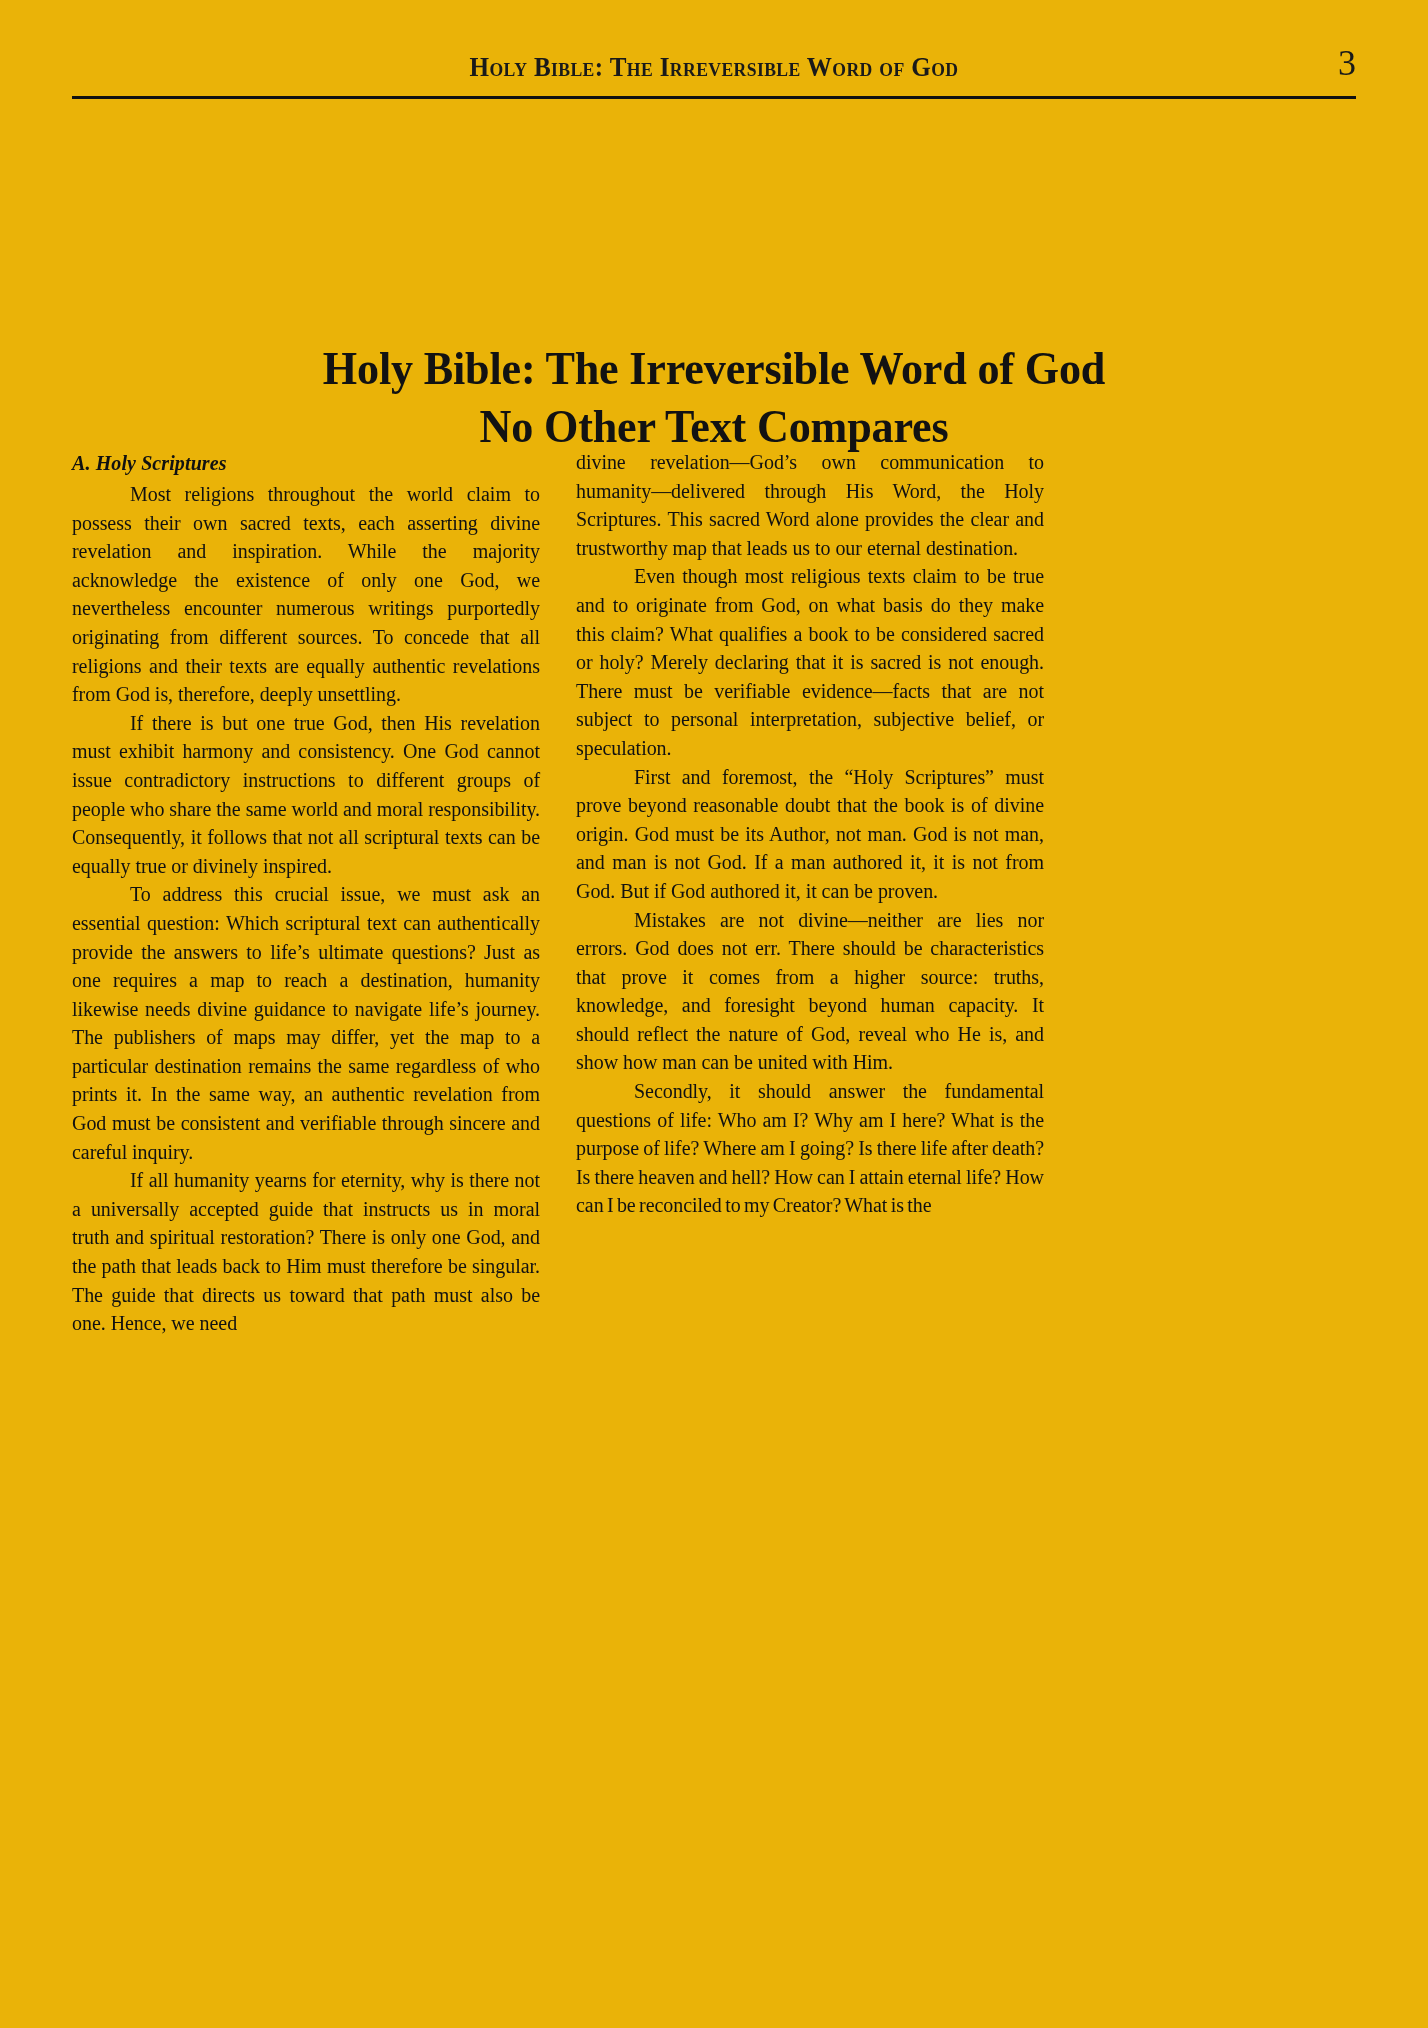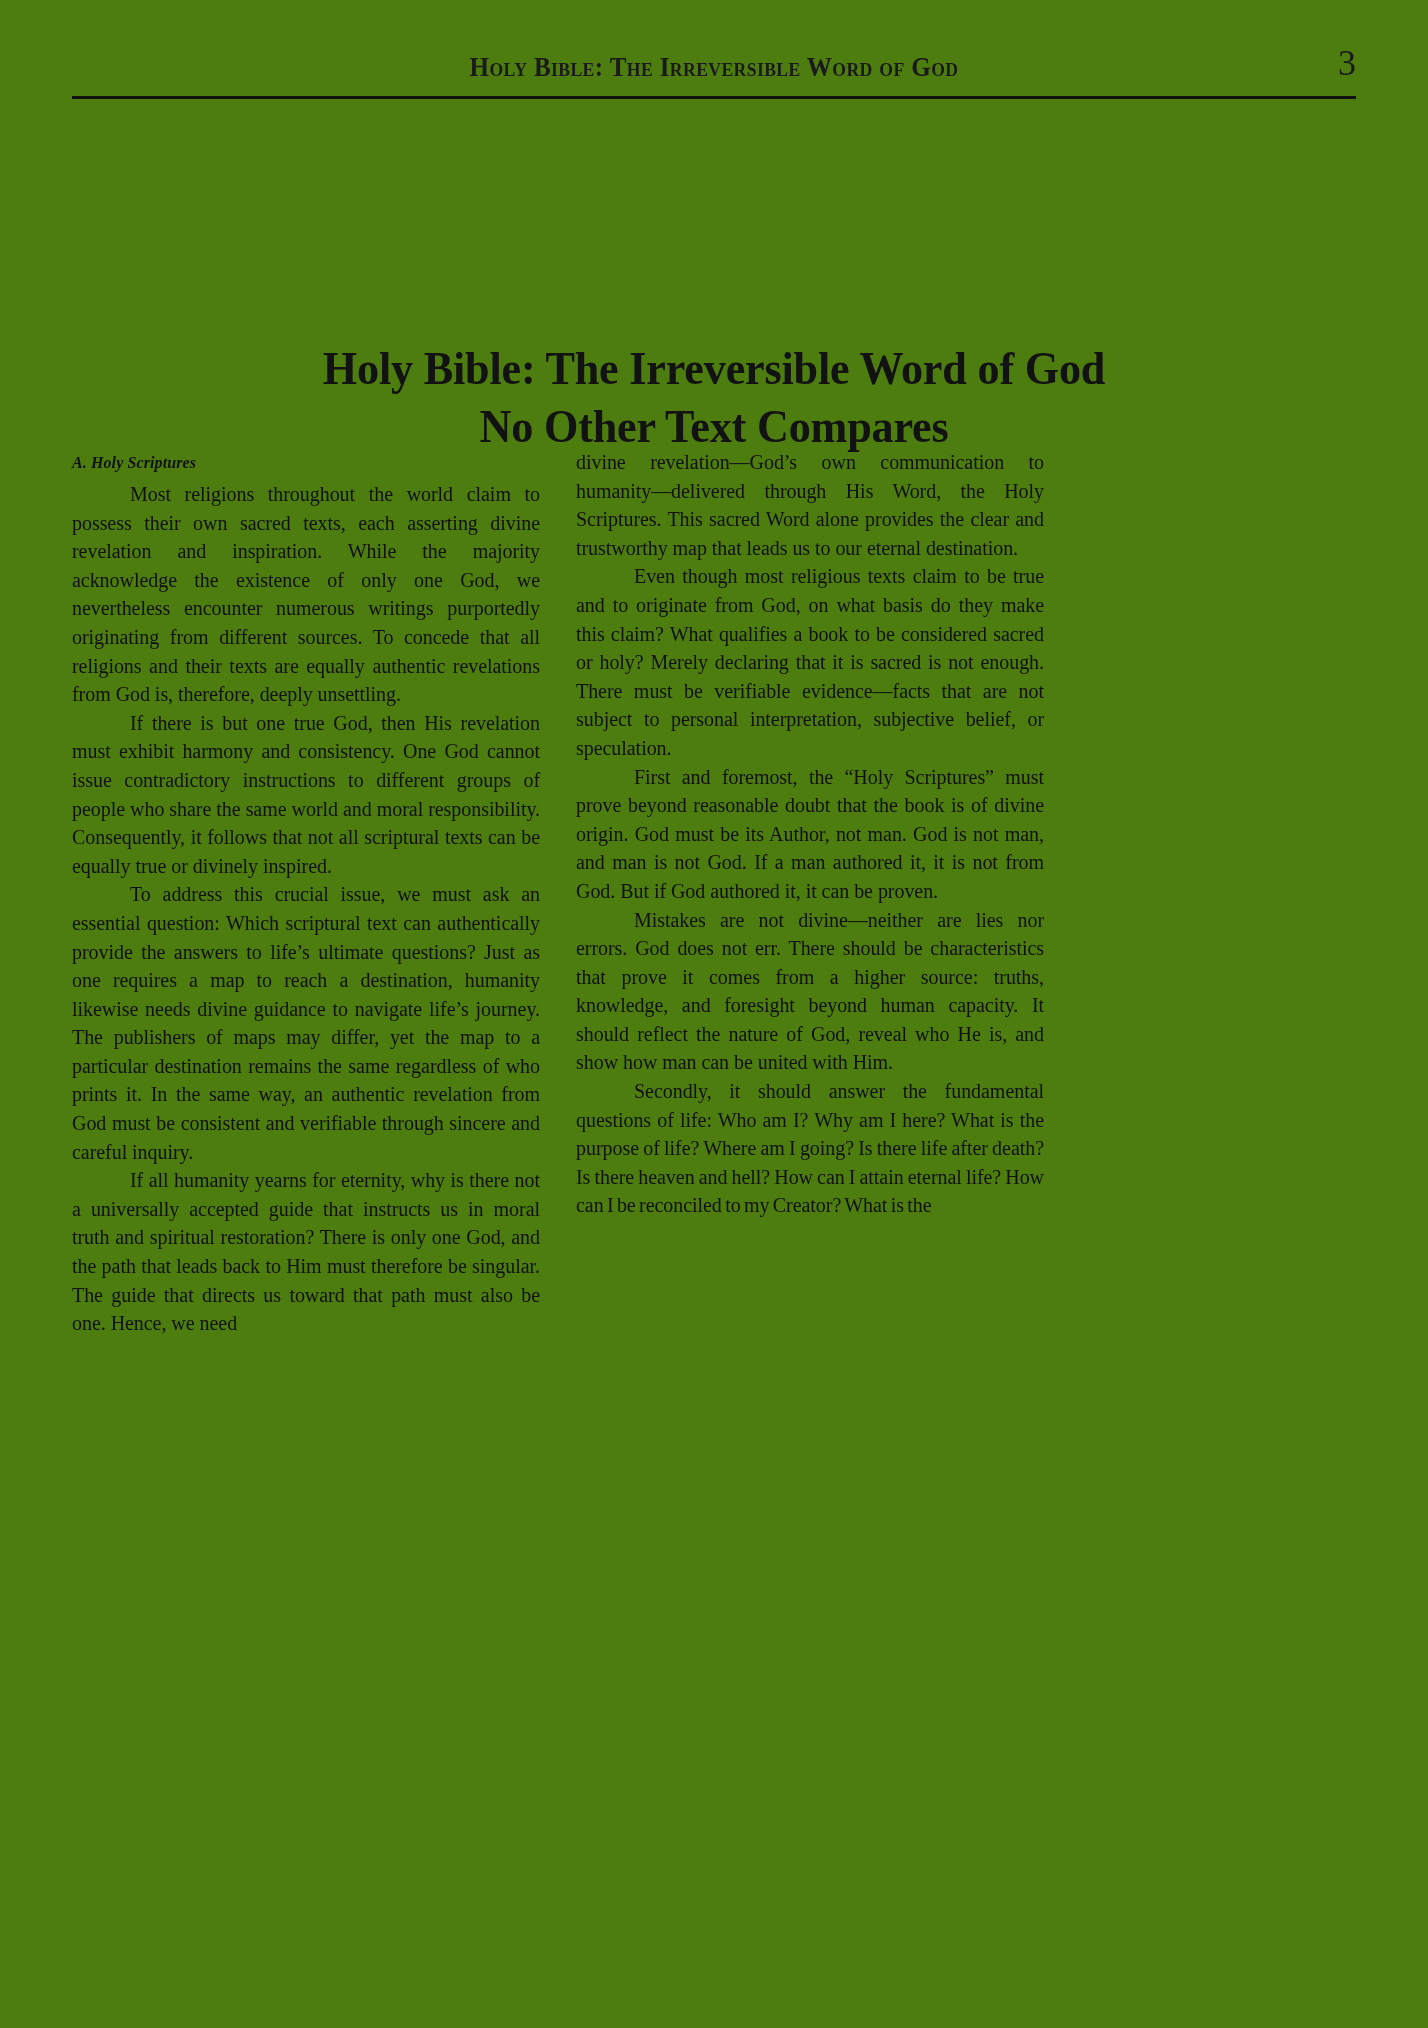--- a/index.html
+++ b/index.html
@@ -9,21 +9,21 @@
   }
   body {
     font-family: "Liberation Serif", "DejaVu Serif", serif;
     color: #111111;
   }
   .page {
     position: relative;
     width: 1428px;
     height: 2028px;
     margin: 0 auto;
-    background: #4d7c0f;
+    background: #eab308;
     overflow: hidden;
     box-sizing: border-box;
   }
 
   
   .running-head {
     position: absolute;
     top: 52px;
     left: 72px;
     right: 72px;
@@ -88,21 +88,21 @@
     width: 1284px;
     height: 1520px;
     display: flex;
     gap: 36px;
   }
   .column {
     width: 468px;
     flex: 0 0 468px;
   }
   .section-label {
-    font-size: 16px;
+    font-size: 20px;
     font-weight: 700;
     font-style: italic;
     line-height: 30px;
     margin: 0 0 2px 0;
     letter-spacing: 0.1px;
   }
   p.para {
     margin: 0;
     font-size: 20px;
     line-height: 28.6px;

